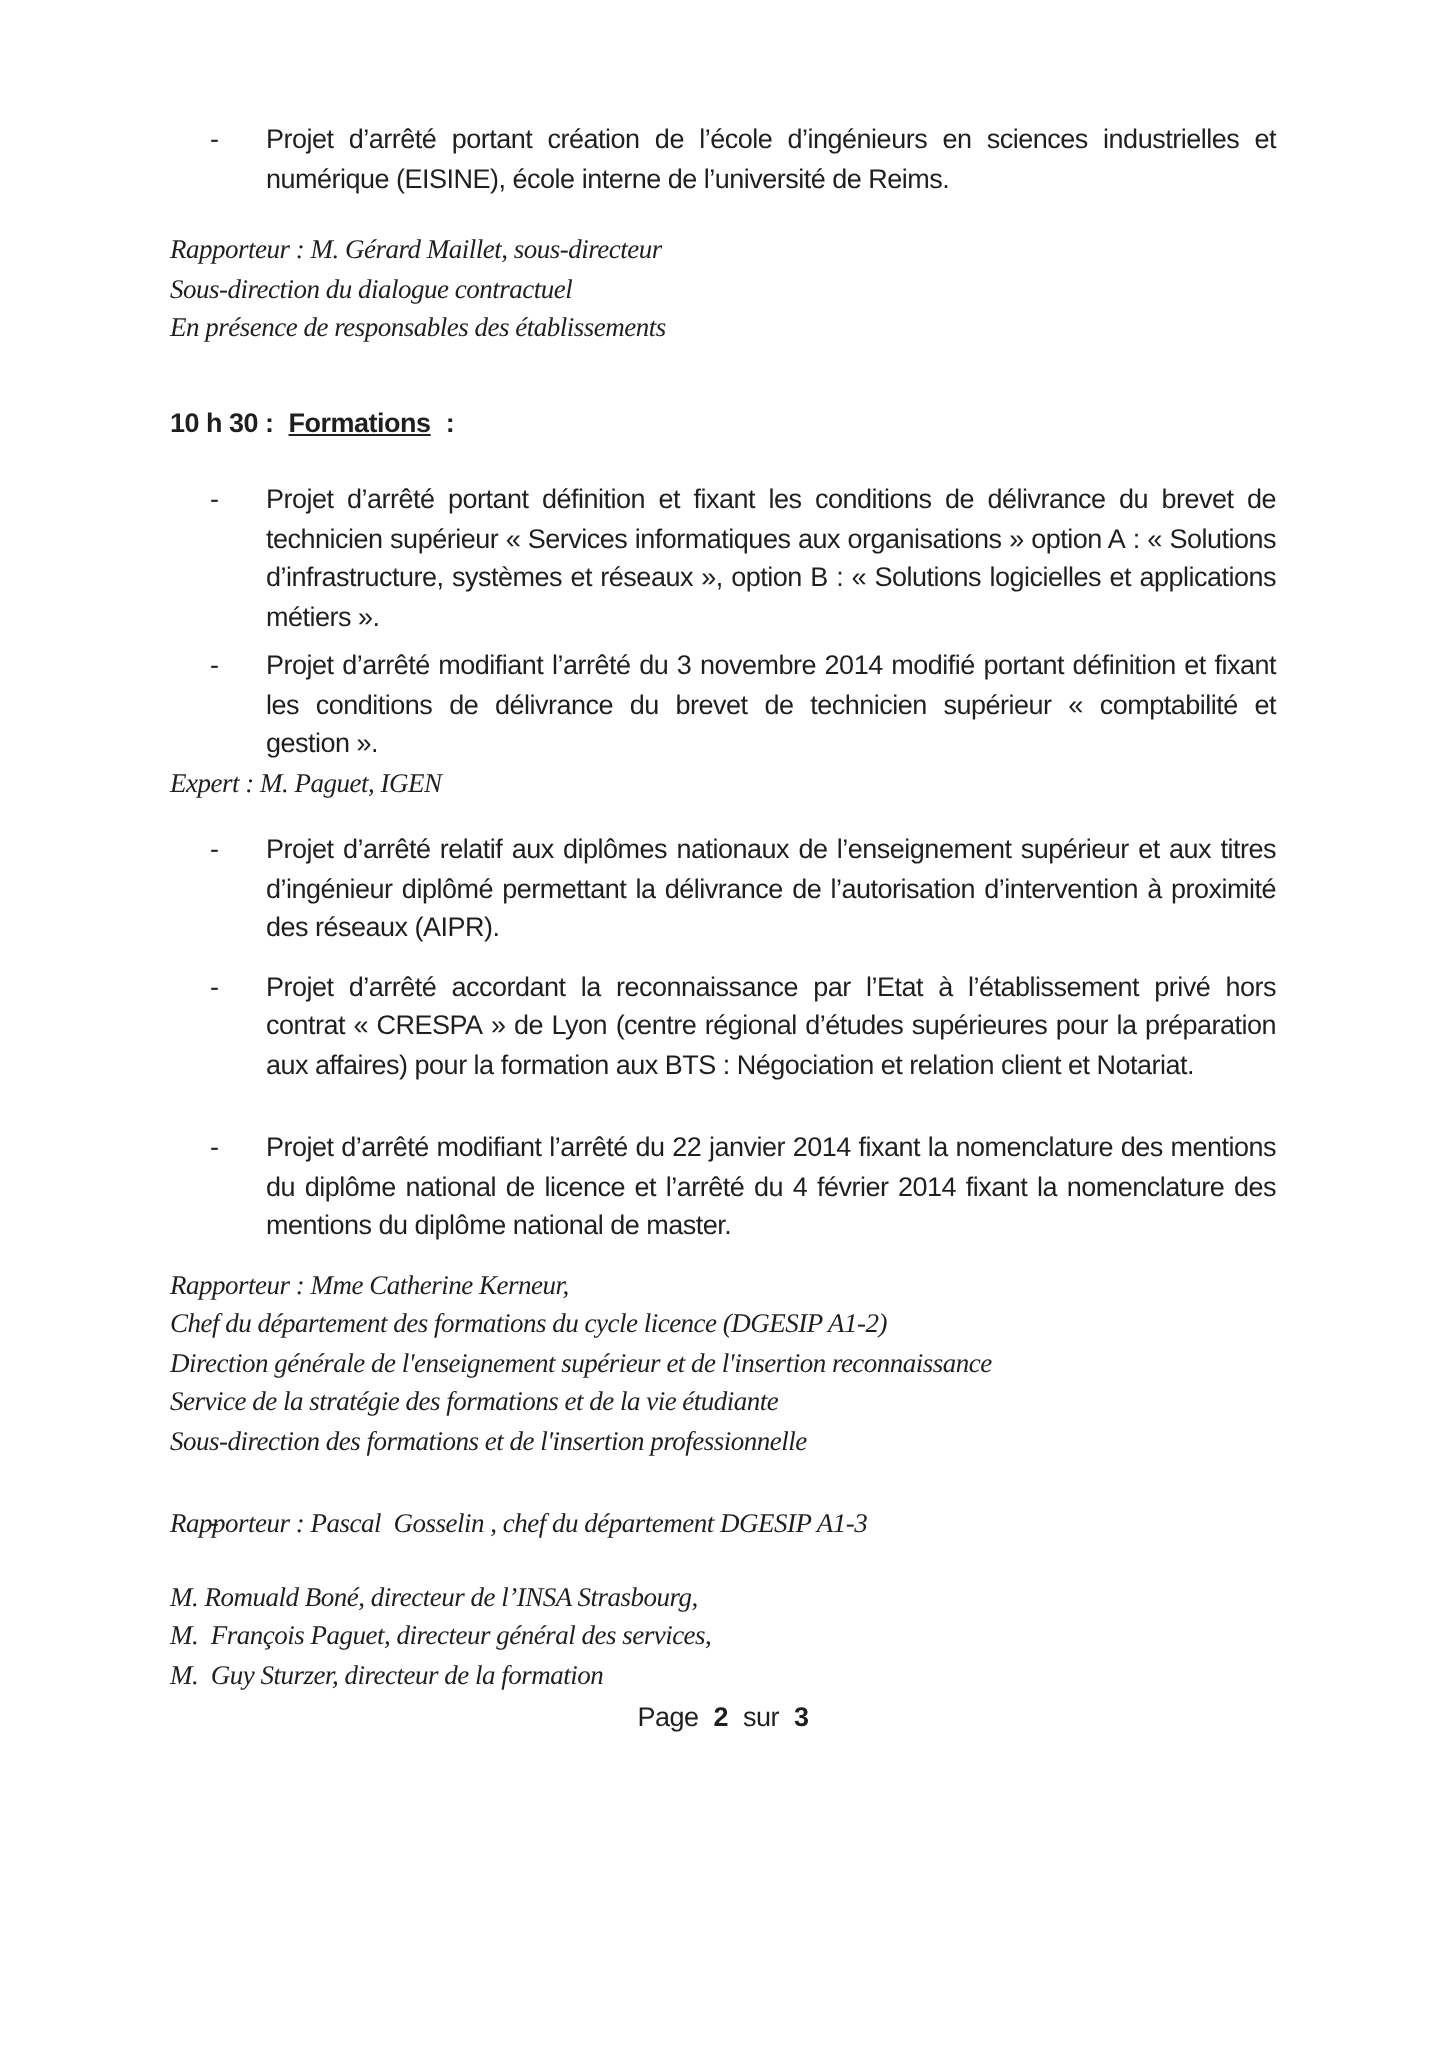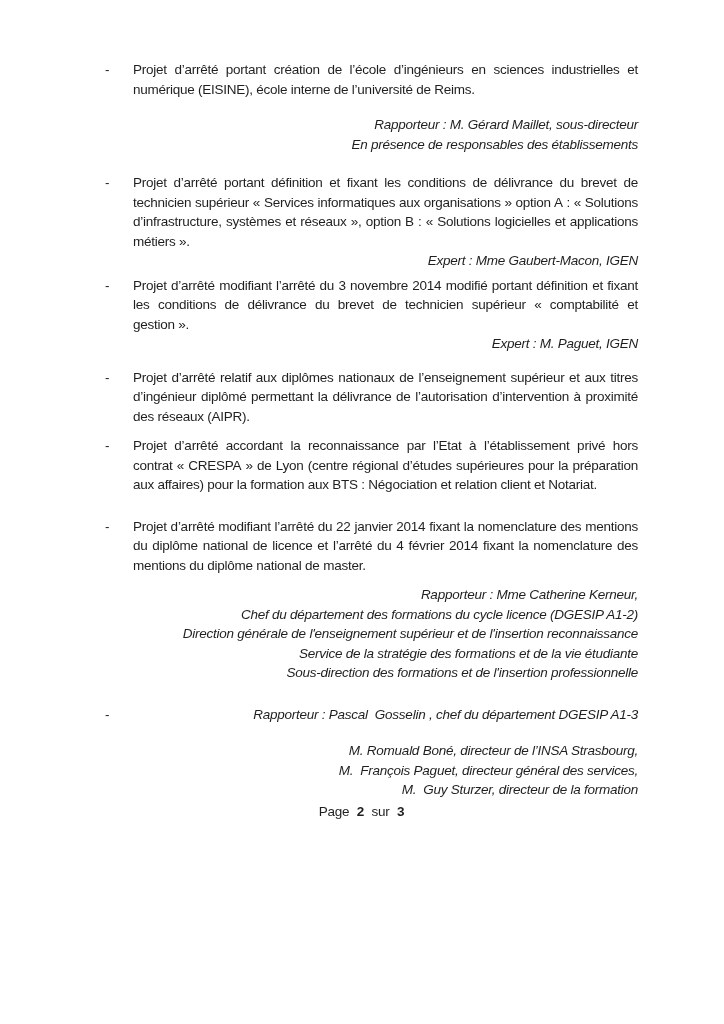--- a/index.html
+++ b/index.html
@@ -25,22 +25,22 @@
     position: relative;
     padding-left: 48px;
     text-align: justify;
   }
   .bullet .dash {
     position: absolute;
     left: 20px;
     top: 0;
   }
   .credits {
-    text-align: right;
     font-style: italic;
+    font-family: Liberation Serif, serif;
   }
   .credits .credit-line {
     white-space: pre-wrap;
   }
   .heading {
     font-weight: bold;
   }
   .heading .heading-part + .heading-part {
     margin-left: 4px;
   }
@@ -72,32 +72,35 @@
 
 <div class="page">
 
   <div class="bullet">
     <span class="dash">-</span>
     <span>Projet d’arrêté portant création de l’école d’ingénieurs en sciences industrielles et numérique (EISINE), école interne de l’université de Reims.</span>
   </div>
 
   <div class="credits mt16">
     <div class="credit-line">Rapporteur : M. Gérard Maillet, sous-directeur</div>
+    <div class="credit-line">Sous-direction du dialogue contractuel</div>
     <div class="credit-line">En présence de responsables des établissements</div>
   </div>
 
+  <div class="heading mt28">
+    <span class="heading-part">10 h 30 :</span>
+    <span class="heading-part underlined">Formations</span>
+    <span class="heading-part">:</span>
+  </div>
 
   <div class="bullet mt19">
     <span class="dash">-</span>
     <span>Projet d’arrêté portant définition et fixant les conditions de délivrance du brevet de technicien supérieur «&nbsp;Services informatiques aux organisations&nbsp;» option A&nbsp;: «&nbsp;Solutions d’infrastructure, systèmes et réseaux&nbsp;», option B&nbsp;: «&nbsp;Solutions logicielles et applications métiers&nbsp;».</span>
   </div>
 
-  <div class="credits">
-    <div class="credit-line">Expert : Mme Gaubert-Macon, IGEN</div>
-  </div>
 
   <div class="bullet mt5">
     <span class="dash">-</span>
     <span>Projet d’arrêté modifiant l’arrêté du 3 novembre 2014 modifié portant définition et fixant les conditions de délivrance du brevet de technicien supérieur «&nbsp;comptabilité et gestion&nbsp;».</span>
   </div>
 
   <div class="credits">
     <div class="credit-line">Expert : M. Paguet, IGEN</div>
   </div>
 

